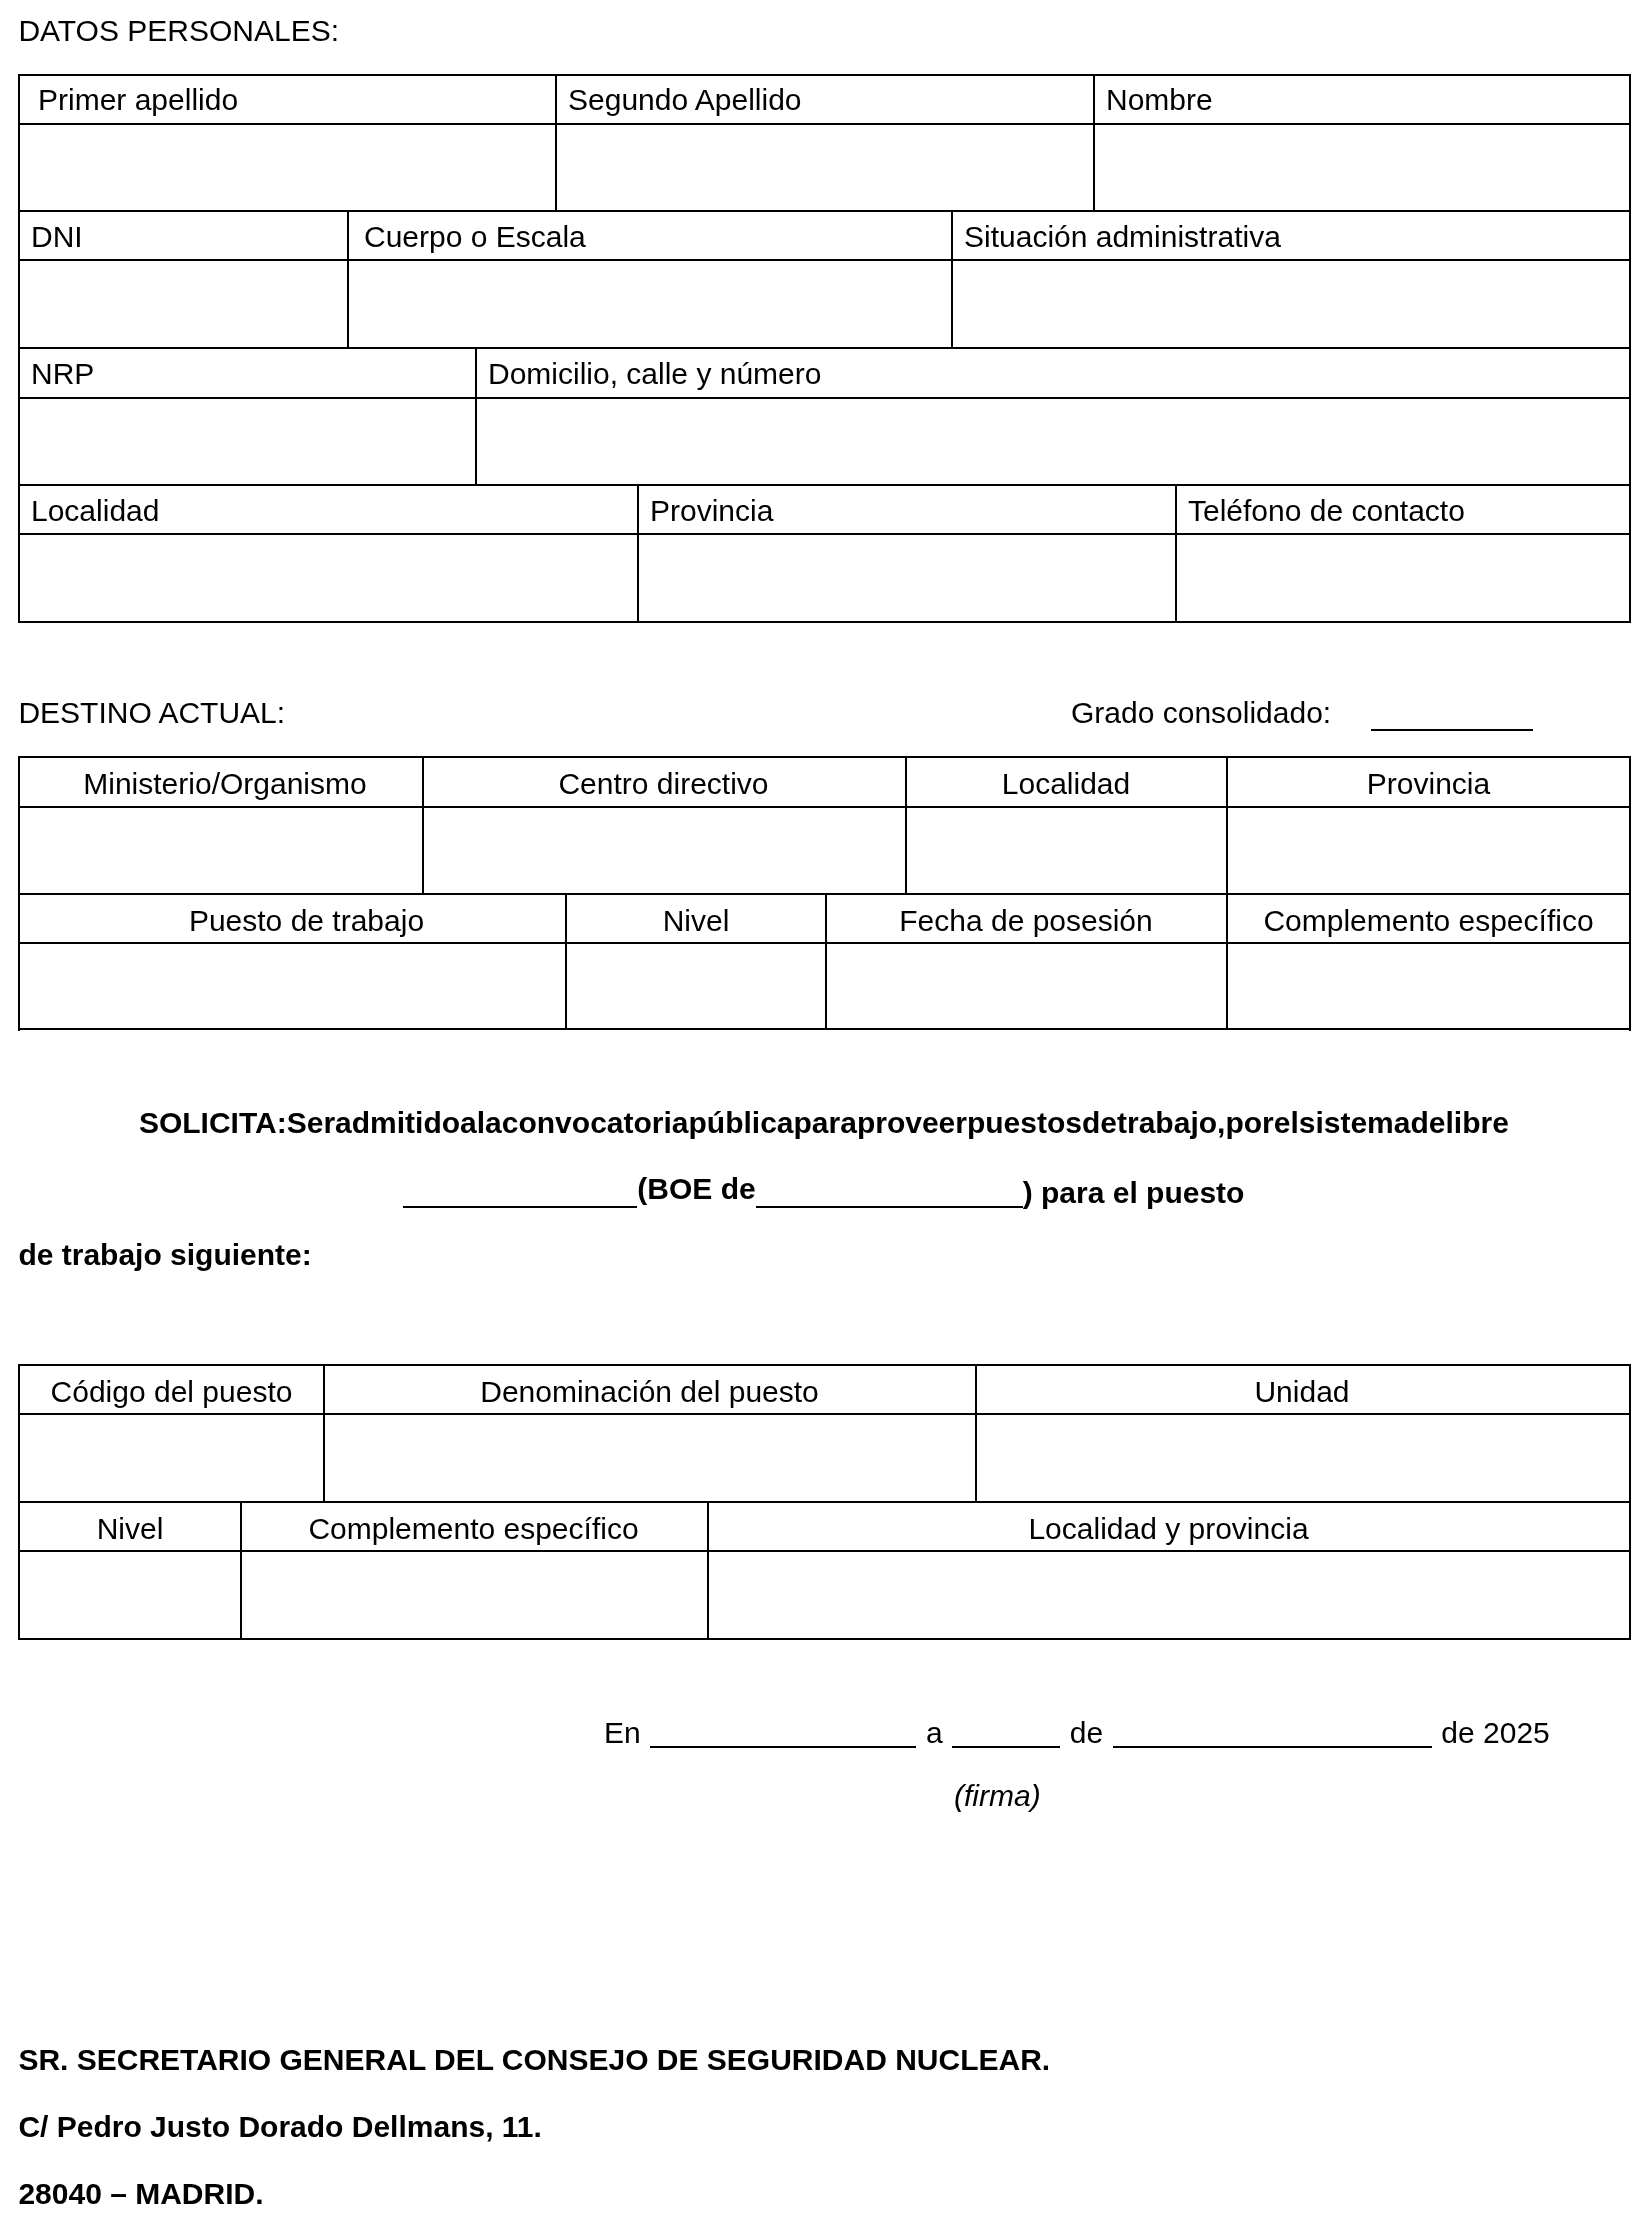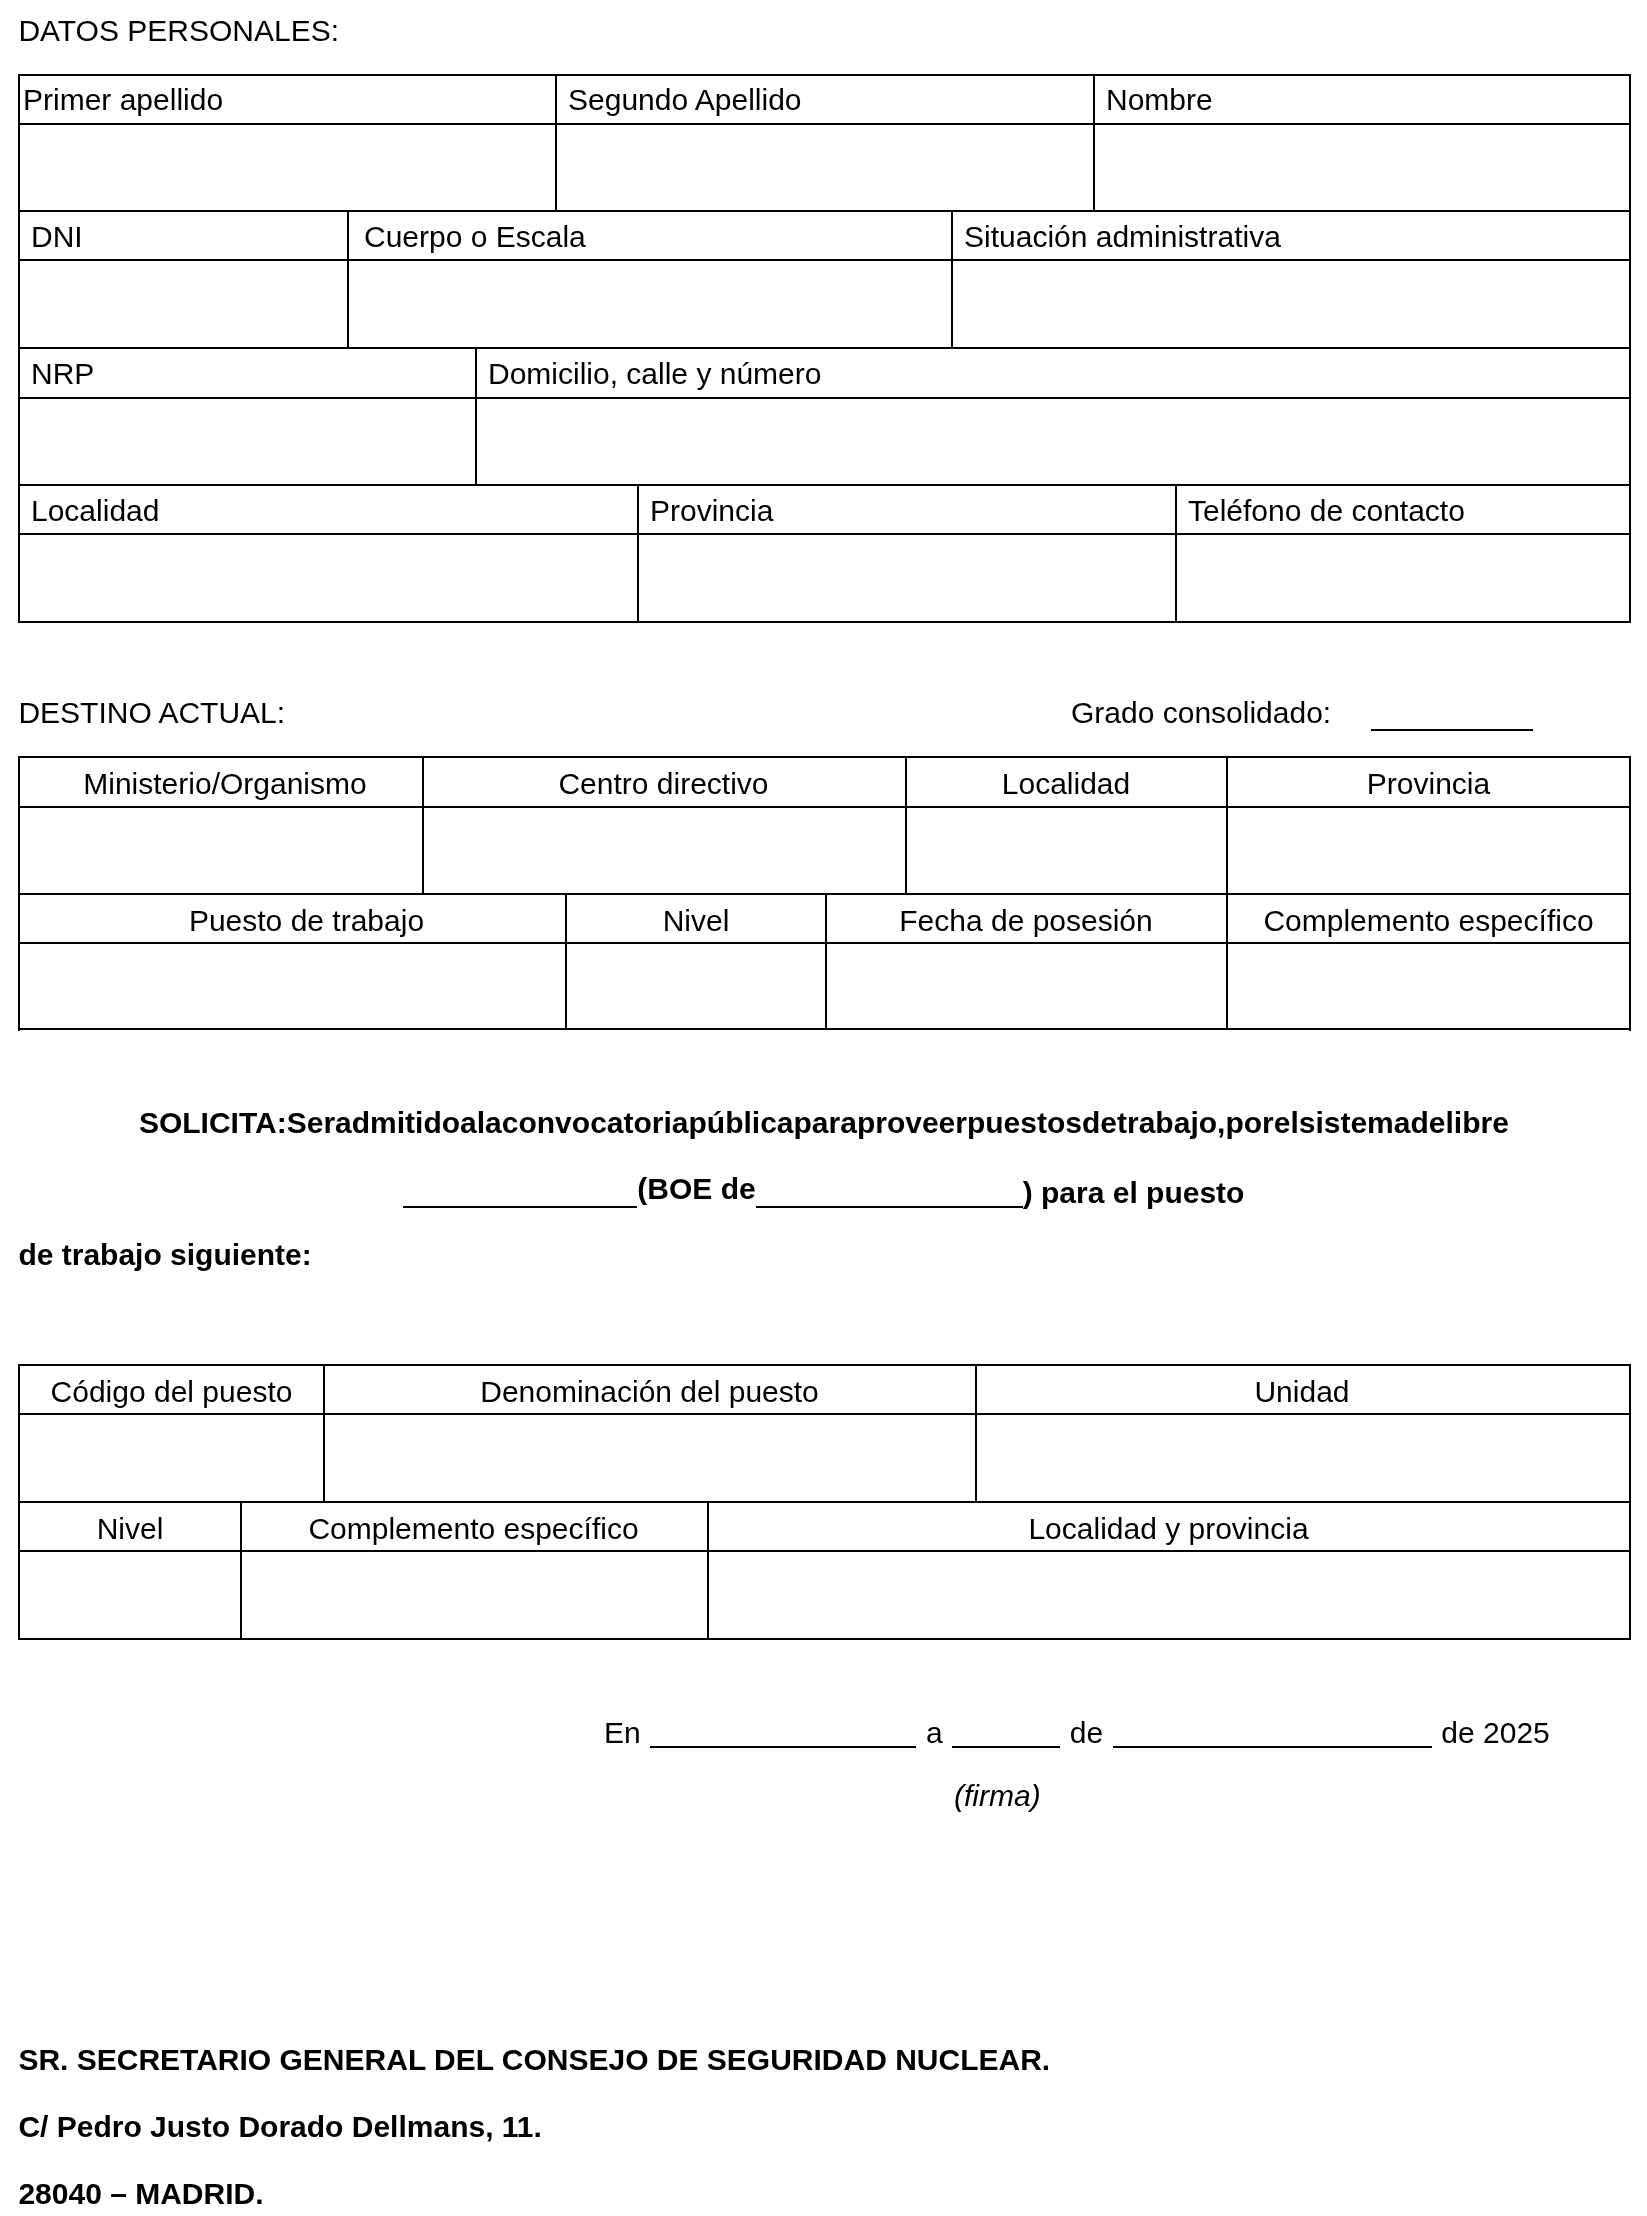--- a/index.html
+++ b/index.html
@@ -40,21 +40,21 @@
   <div class="vline" style="left:1093px; top:74px; height:137px;"></div>
 
   <div class="vline" style="left:347px; top:210px; height:139px;"></div>
   <div class="vline" style="left:951px; top:210px; height:139px;"></div>
 
   <div class="vline" style="left:475px; top:347px; height:138px;"></div>
 
   <div class="vline" style="left:637px; top:484px; height:139px;"></div>
   <div class="vline" style="left:1175px; top:484px; height:139px;"></div>
 
-  <div class="cell-label" style="left:23px;  top:85px;">Primer apellido</div>
+  <div class="cell-label" style="left:38px;  top:85px;">Primer apellido</div>
   <div class="cell-label" style="left:568px; top:85px;">Segundo Apellido</div>
   <div class="cell-label" style="left:1106px; top:85px;">Nombre</div>
 
   <div class="cell-label" style="left:31px;  top:222px;">DNI</div>
   <div class="cell-label" style="left:364px; top:222px;">Cuerpo o Escala</div>
   <div class="cell-label" style="left:964px; top:222px;">Situación administrativa</div>
 
   <div class="cell-label" style="left:31px;  top:359px;">NRP</div>
   <div class="cell-label" style="left:488px; top:359px;">Domicilio, calle y número</div>
 

